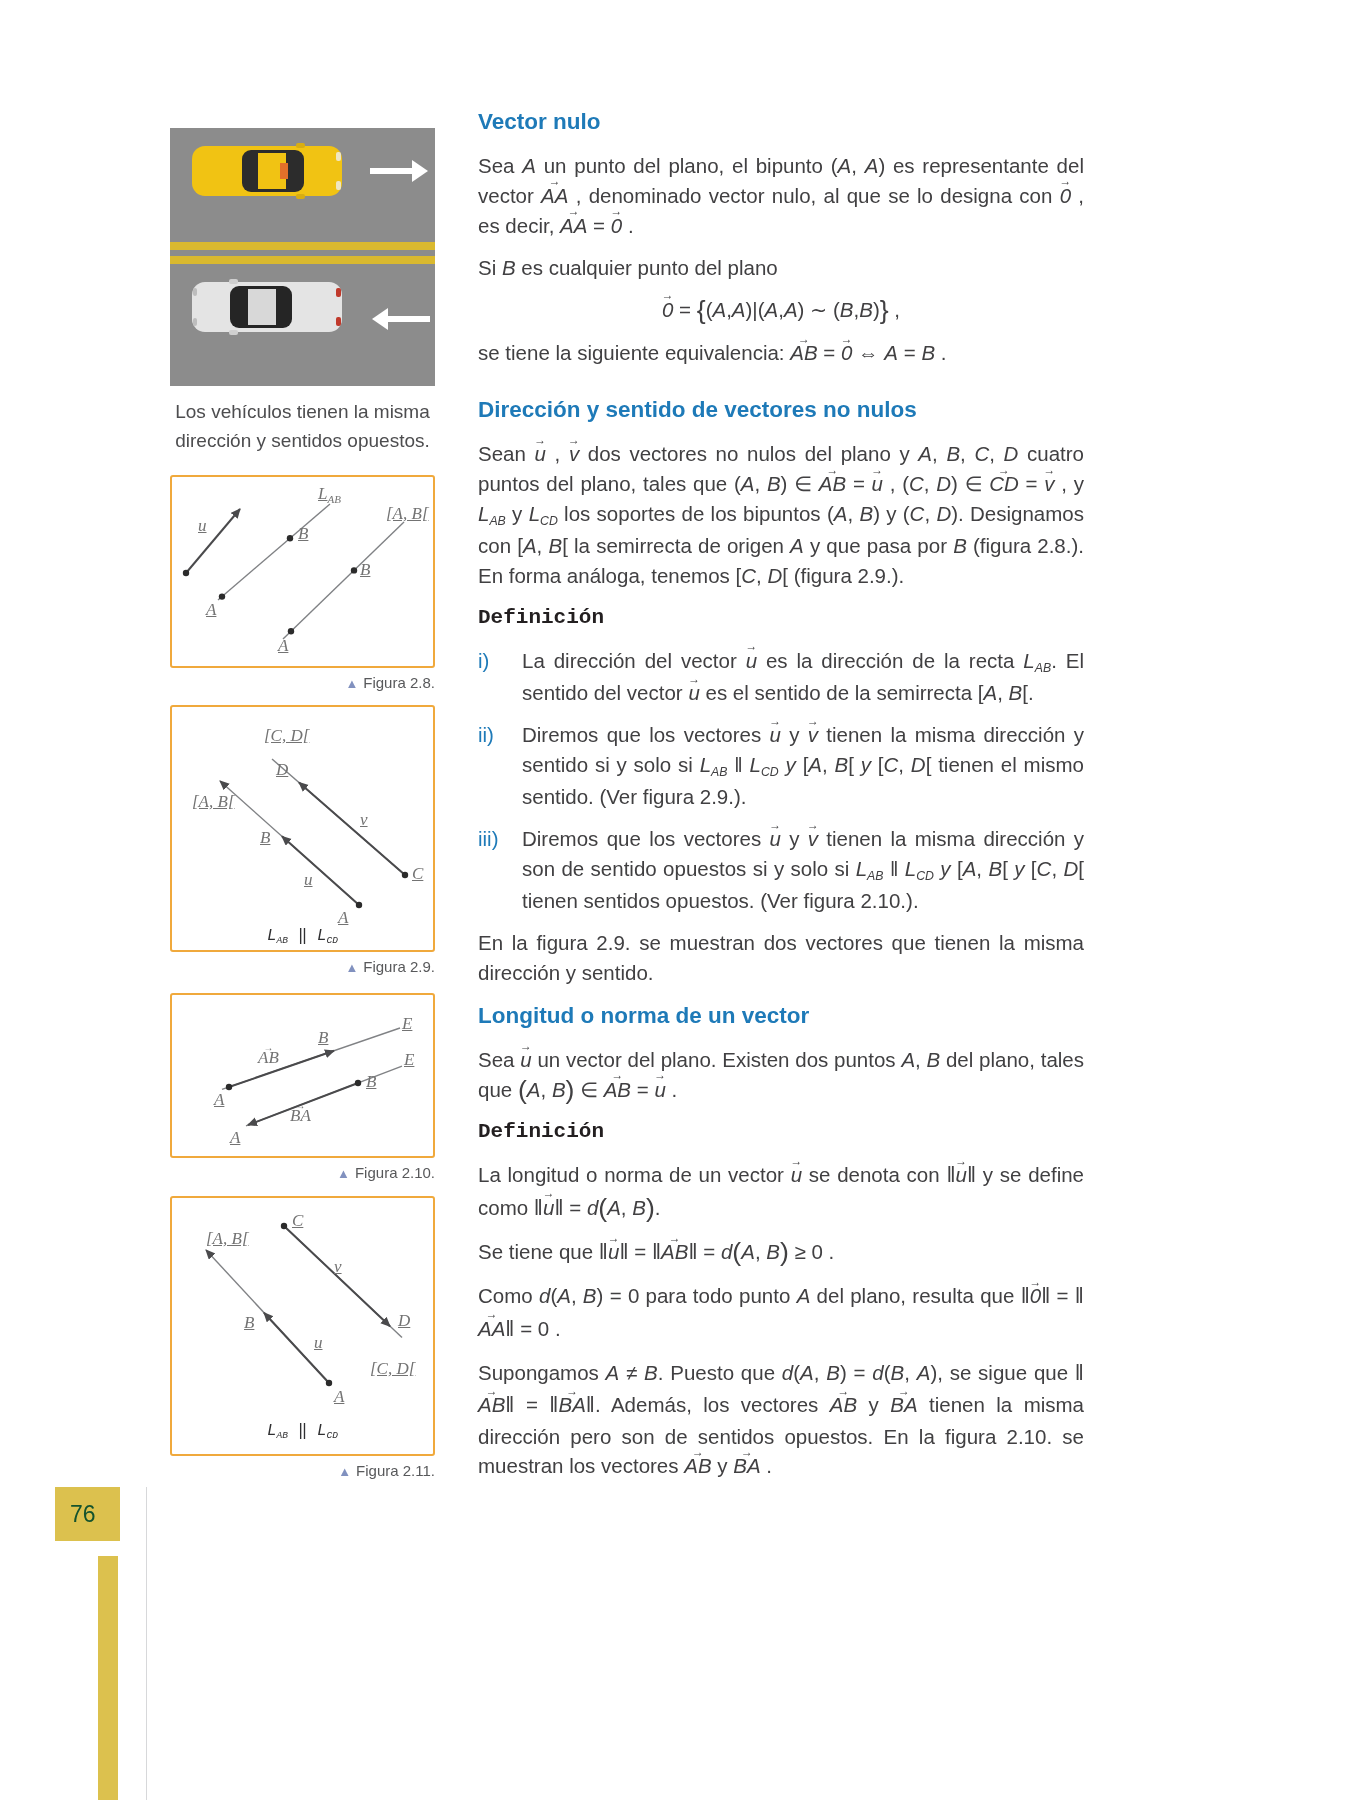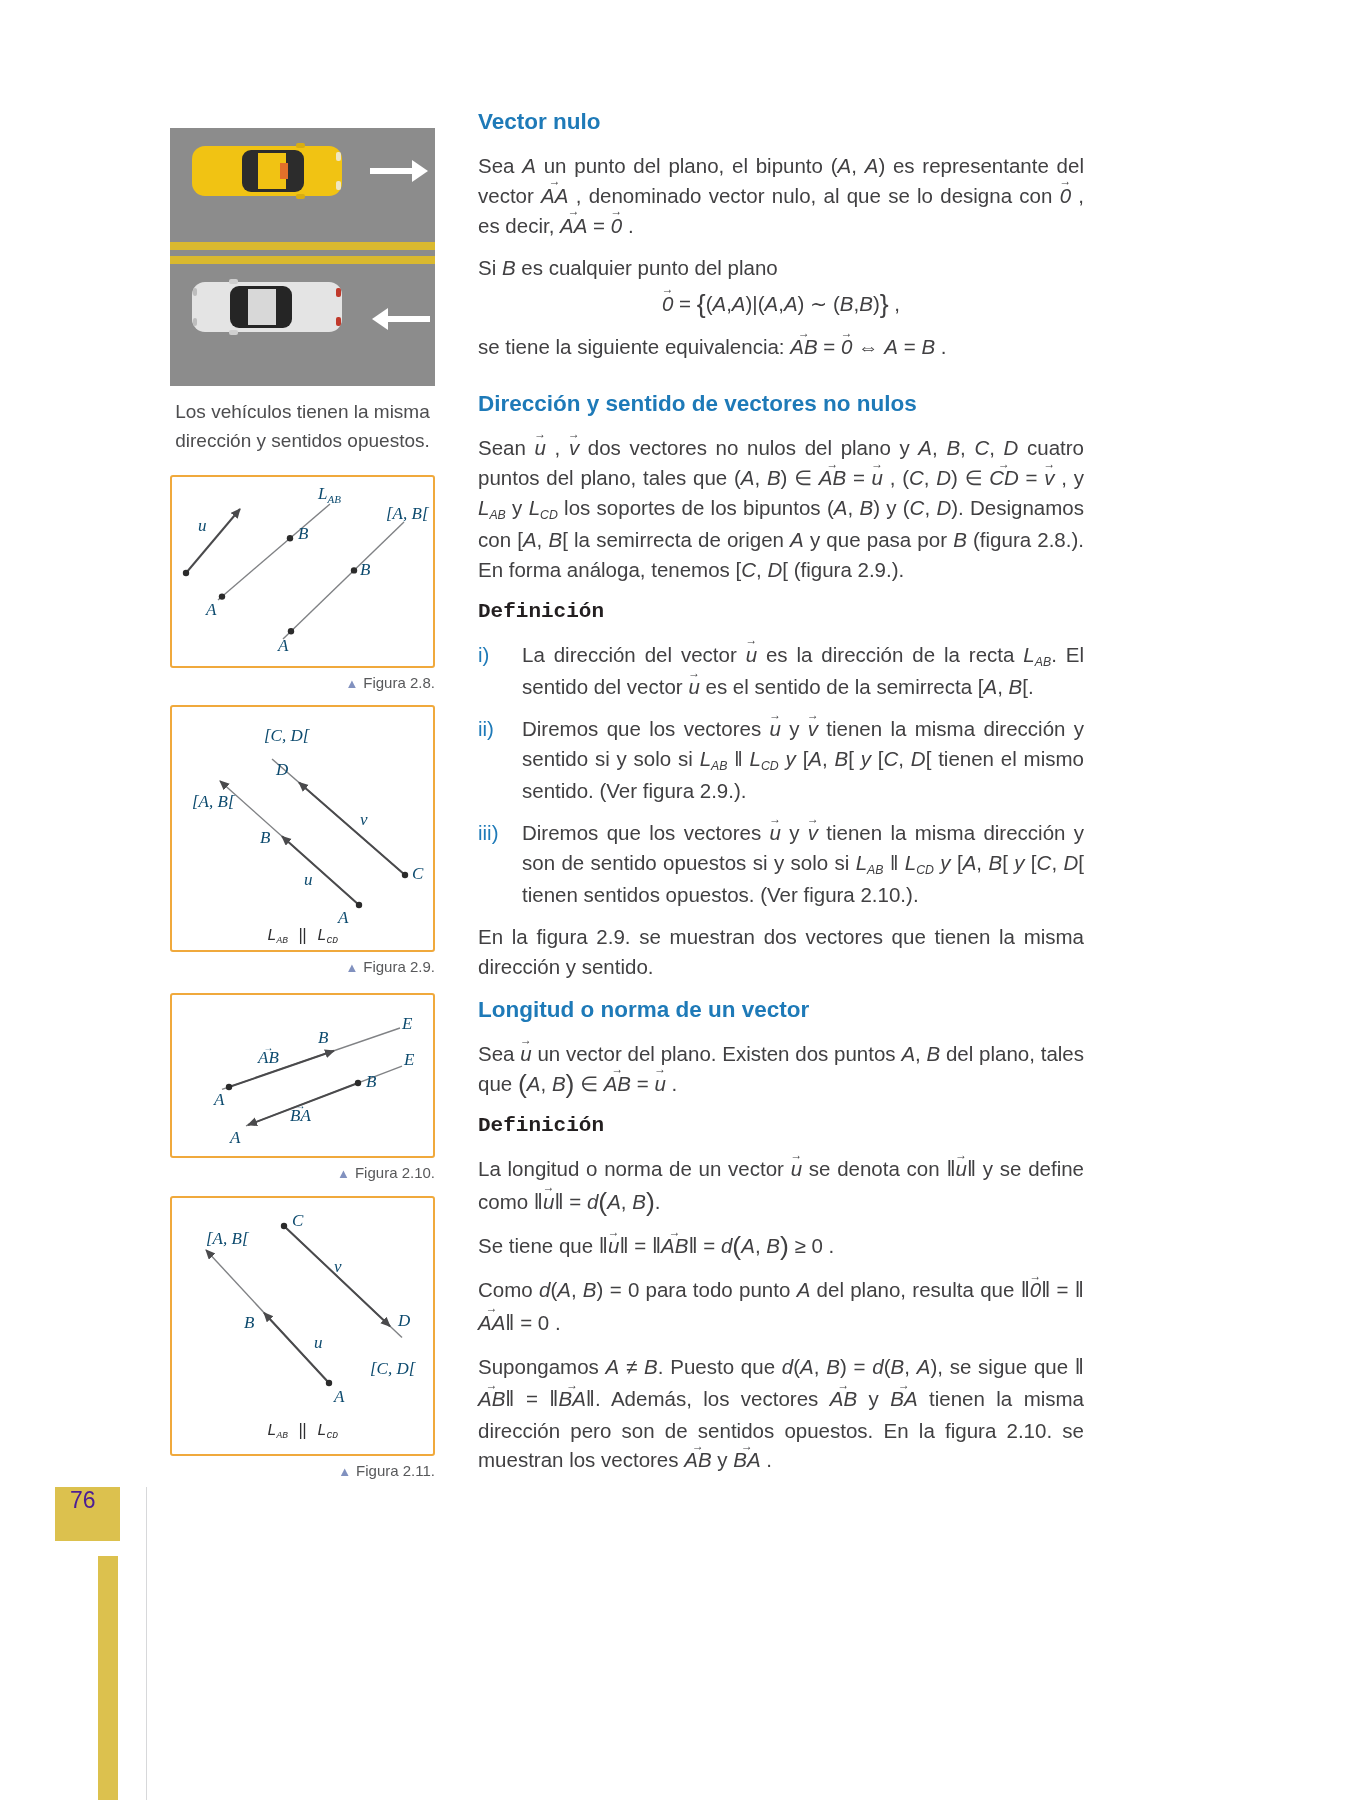--- a/index.html
+++ b/index.html
@@ -7,21 +7,21 @@
   body { font-family:"Liberation Sans", sans-serif; }
   .page {
     position:relative; width:1350px; height:1800px; background:#fff; overflow:hidden;
     color:var(--text-color,#414042);
   }
 
   
   .rightcol { position:absolute; left:478px; top:106px; width:606px; font-size:20.5px; line-height:1.46; }
   .h-blue { color:var(--accent-blue,#1e7ab8); font-size:22.5px; font-weight:bold; margin:0 0 12px 0; }
   .para { text-align:justify; margin-bottom:12px; }
-  .para.tight { margin-bottom:6px; }
+  .para.tight { }
   .para.gap { margin-bottom:26px; }
   .eq { text-align:center; margin:4px 0 14px 0; }
   .def { font-weight:bold; font-size:21px; color:#231f20; margin:4px 0 12px 0;font-family:Liberation Mono, monospace; }
   .list-item { display:flex; margin-bottom:12px; }
   .list-marker { flex:0 0 44px; color:var(--accent-blue,#1e7ab8); }
   .list-body { flex:1; text-align:justify; }
 
   
   .run-i { font-style:italic; }
   .run-s { font-style:italic; font-size:0.6em; vertical-align:-0.35em; }
@@ -36,30 +36,30 @@
   
   .cars-fig { position:absolute; left:170px; top:128px; width:265px; height:258px; }
   .cars-caption { position:absolute; left:170px; top:398px; width:265px; text-align:center;
     font-size:19px; color:#4d4d4f; line-height:1.5; }
   .fig-box { position:absolute; left:170px; width:265px; border:2px solid var(--figure-border,#f0a93c);
     border-radius:3px; background:#fff; }
   .fig-caption { position:absolute; left:170px; width:265px; text-align:right;
     font-size:15px; color:#58595b; }
   .fig-caption .tri { color:var(--caption-triangle,#8191bf); font-size:13px; margin-right:5px; }
   .fig-label { position:absolute; font-family:"Liberation Serif", serif; font-style:italic;
-    font-size:17px; color:#0c4a6e; white-space:nowrap; line-height:1; }
+    font-size:17px; color:#737373; white-space:nowrap; line-height:1;text-decoration:underline; }
   .fig-label .run-s { font-size:11px; }
   .fig-note { position:absolute; left:0; width:100%; text-align:center;
     font-family:Liberation Mono, monospace; font-style:italic; font-size:16px; color:#2f2f31; }
   .fig-box svg { position:absolute; left:0; top:0; }
 
   
   .pagenum-box { position:absolute; left:55px; top:1487px; width:65px; height:54px;
-    background:var(--gold,#dcc14e); color:#4c1d95; font-size:23px;
-    display:flex; padding-left:15px; }
+    background:var(--gold,#dcc14e); color:#14532d; font-size:23px;
+    display:flex; align-items:center; padding-left:15px; }
   .gold-bar { position:absolute; left:98px; top:1556px; width:20px; height:244px; background:var(--gold,#dcc14e); }
   .vline { position:absolute; left:146px; top:1487px; width:1px; height:313px; background:#d7d8da; }
 </style>
 </head>
 <body>
 
 <div class="page">
 
   <div class="cars-fig">
     <svg width="265" height="258" viewBox="0 0 265 258">

